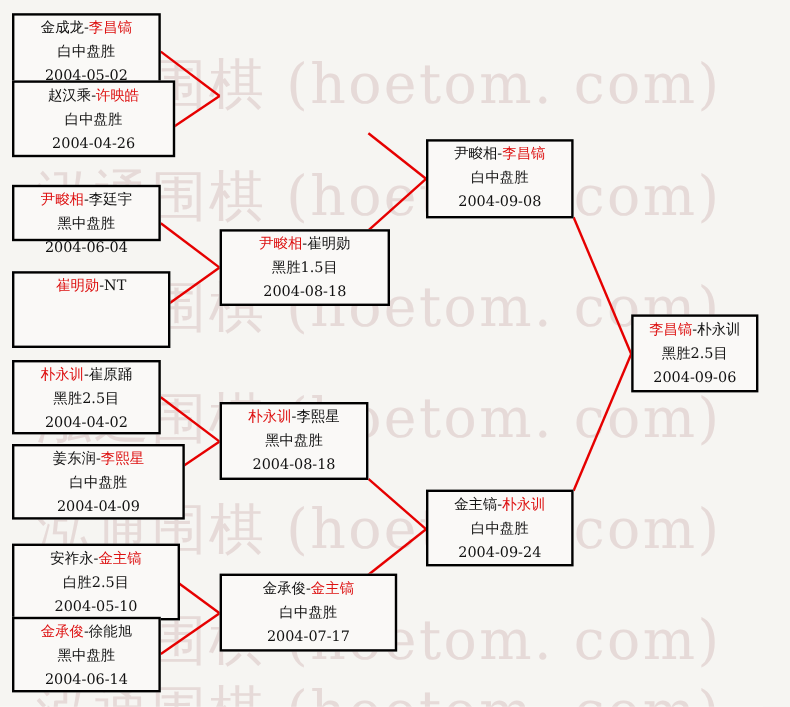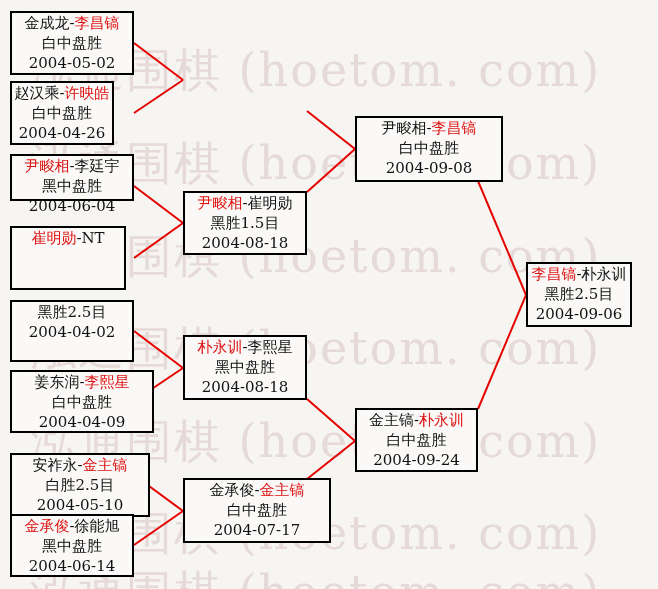--- a/index.html
+++ b/index.html
@@ -36,21 +36,21 @@
     position:absolute;left:0;top:0;z-index:1;
   }
   #connectors line{stroke:var(--line);stroke-width:2;}
   .box{
     position:absolute;
     z-index:2;
     box-sizing:border-box;
     border:2px solid var(--border);
     background:var(--boxbg);
     text-align:center;
-    font-size:15px;
+    font-size:12px;
     line-height:20px;
     color:#111111;
   }
   .box .red{color:var(--red);}
 </style>
 </head>
 <body>
 
 <div id="canvas">
 
@@ -78,39 +78,40 @@
     <line x1="478" y1="181" x2="526" y2="295"></line>
     <line x1="478" y1="409" x2="526" y2="295"></line>
   </svg>
 
   <div class="box" style="left:10px;top:11px;width:124px;height:64px">
     <div><span class="p1">金成龙</span><span>-</span><span class="p2 red">李昌镐</span></div>
     <div>白中盘胜</div>
     <div>2004-05-02</div>
   </div>
 
-  <div class="box" style="left:10px;top:81px;width:104px;height:64px">
+  <div class="box" style="left:10px;top:67px;width:136px;height:64px">
     <div><span class="p1">赵汉乘</span><span>-</span><span class="p2 red">许映皓</span></div>
     <div>白中盘胜</div>
     <div>2004-04-26</div>
   </div>
 
   <div class="box" style="left:10px;top:154px;width:124px;height:47px">
     <div><span class="p1 red">尹畯相</span><span>-</span><span class="p2">李廷宇</span></div>
     <div>黑中盘胜</div>
     <div>2004-06-04</div>
   </div>
 
-  <div class="box" style="left:10px;top:226px;width:116px;height:64px">
+  <div class="box" style="left:10px;top:226px;width:132px;height:64px">
     <div><span class="p1 red">崔明勋</span><span>-</span><span class="p2">NT</span></div>
     <div></div>
     <div></div>
   </div>
 
   <div class="box" style="left:10px;top:300px;width:124px;height:62px">
+    <div><span class="p1 red">朴永训</span><span>-</span><span class="p2">崔原踊</span></div>
     <div>黑胜2.5目</div>
     <div>2004-04-02</div>
   </div>
 
   <div class="box" style="left:10px;top:370px;width:144px;height:63px">
     <div><span class="p1">姜东润</span><span>-</span><span class="p2 red">李熙星</span></div>
     <div>白中盘胜</div>
     <div>2004-04-09</div>
   </div>
 
@@ -120,39 +121,39 @@
     <div>2004-05-10</div>
   </div>
 
   <div class="box" style="left:10px;top:514px;width:124px;height:63px">
     <div><span class="p1 red">金承俊</span><span>-</span><span class="p2">徐能旭</span></div>
     <div>黑中盘胜</div>
     <div>2004-06-14</div>
   </div>
 
 
-  <div class="box" style="left:183px;top:191px;width:124px;height:64px">
+  <div class="box" style="left:183px;top:191px;width:142px;height:64px">
     <div><span class="p1 red">尹畯相</span><span>-</span><span class="p2">崔明勋</span></div>
     <div>黑胜1.5目</div>
     <div>2004-08-18</div>
   </div>
 
   <div class="box" style="left:183px;top:335px;width:124px;height:65px">
     <div><span class="p1 red">朴永训</span><span>-</span><span class="p2">李熙星</span></div>
     <div>黑中盘胜</div>
     <div>2004-08-18</div>
   </div>
 
   <div class="box" style="left:183px;top:478px;width:148px;height:65px">
     <div><span class="p1">金承俊</span><span>-</span><span class="p2 red">金主镐</span></div>
     <div>白中盘胜</div>
     <div>2004-07-17</div>
   </div>
 
-  <div class="box" style="left:355px;top:116px;width:148px;height:66px">
+  <div class="box" style="left:355px;top:116px;width:123px;height:66px">
     <div><span class="p1">尹畯相</span><span>-</span><span class="p2 red">李昌镐</span></div>
     <div>白中盘胜</div>
     <div>2004-09-08</div>
   </div>
 
   <div class="box" style="left:355px;top:408px;width:123px;height:64px">
     <div><span class="p1">金主镐</span><span>-</span><span class="p2 red">朴永训</span></div>
     <div>白中盘胜</div>
     <div>2004-09-24</div>
   </div>

